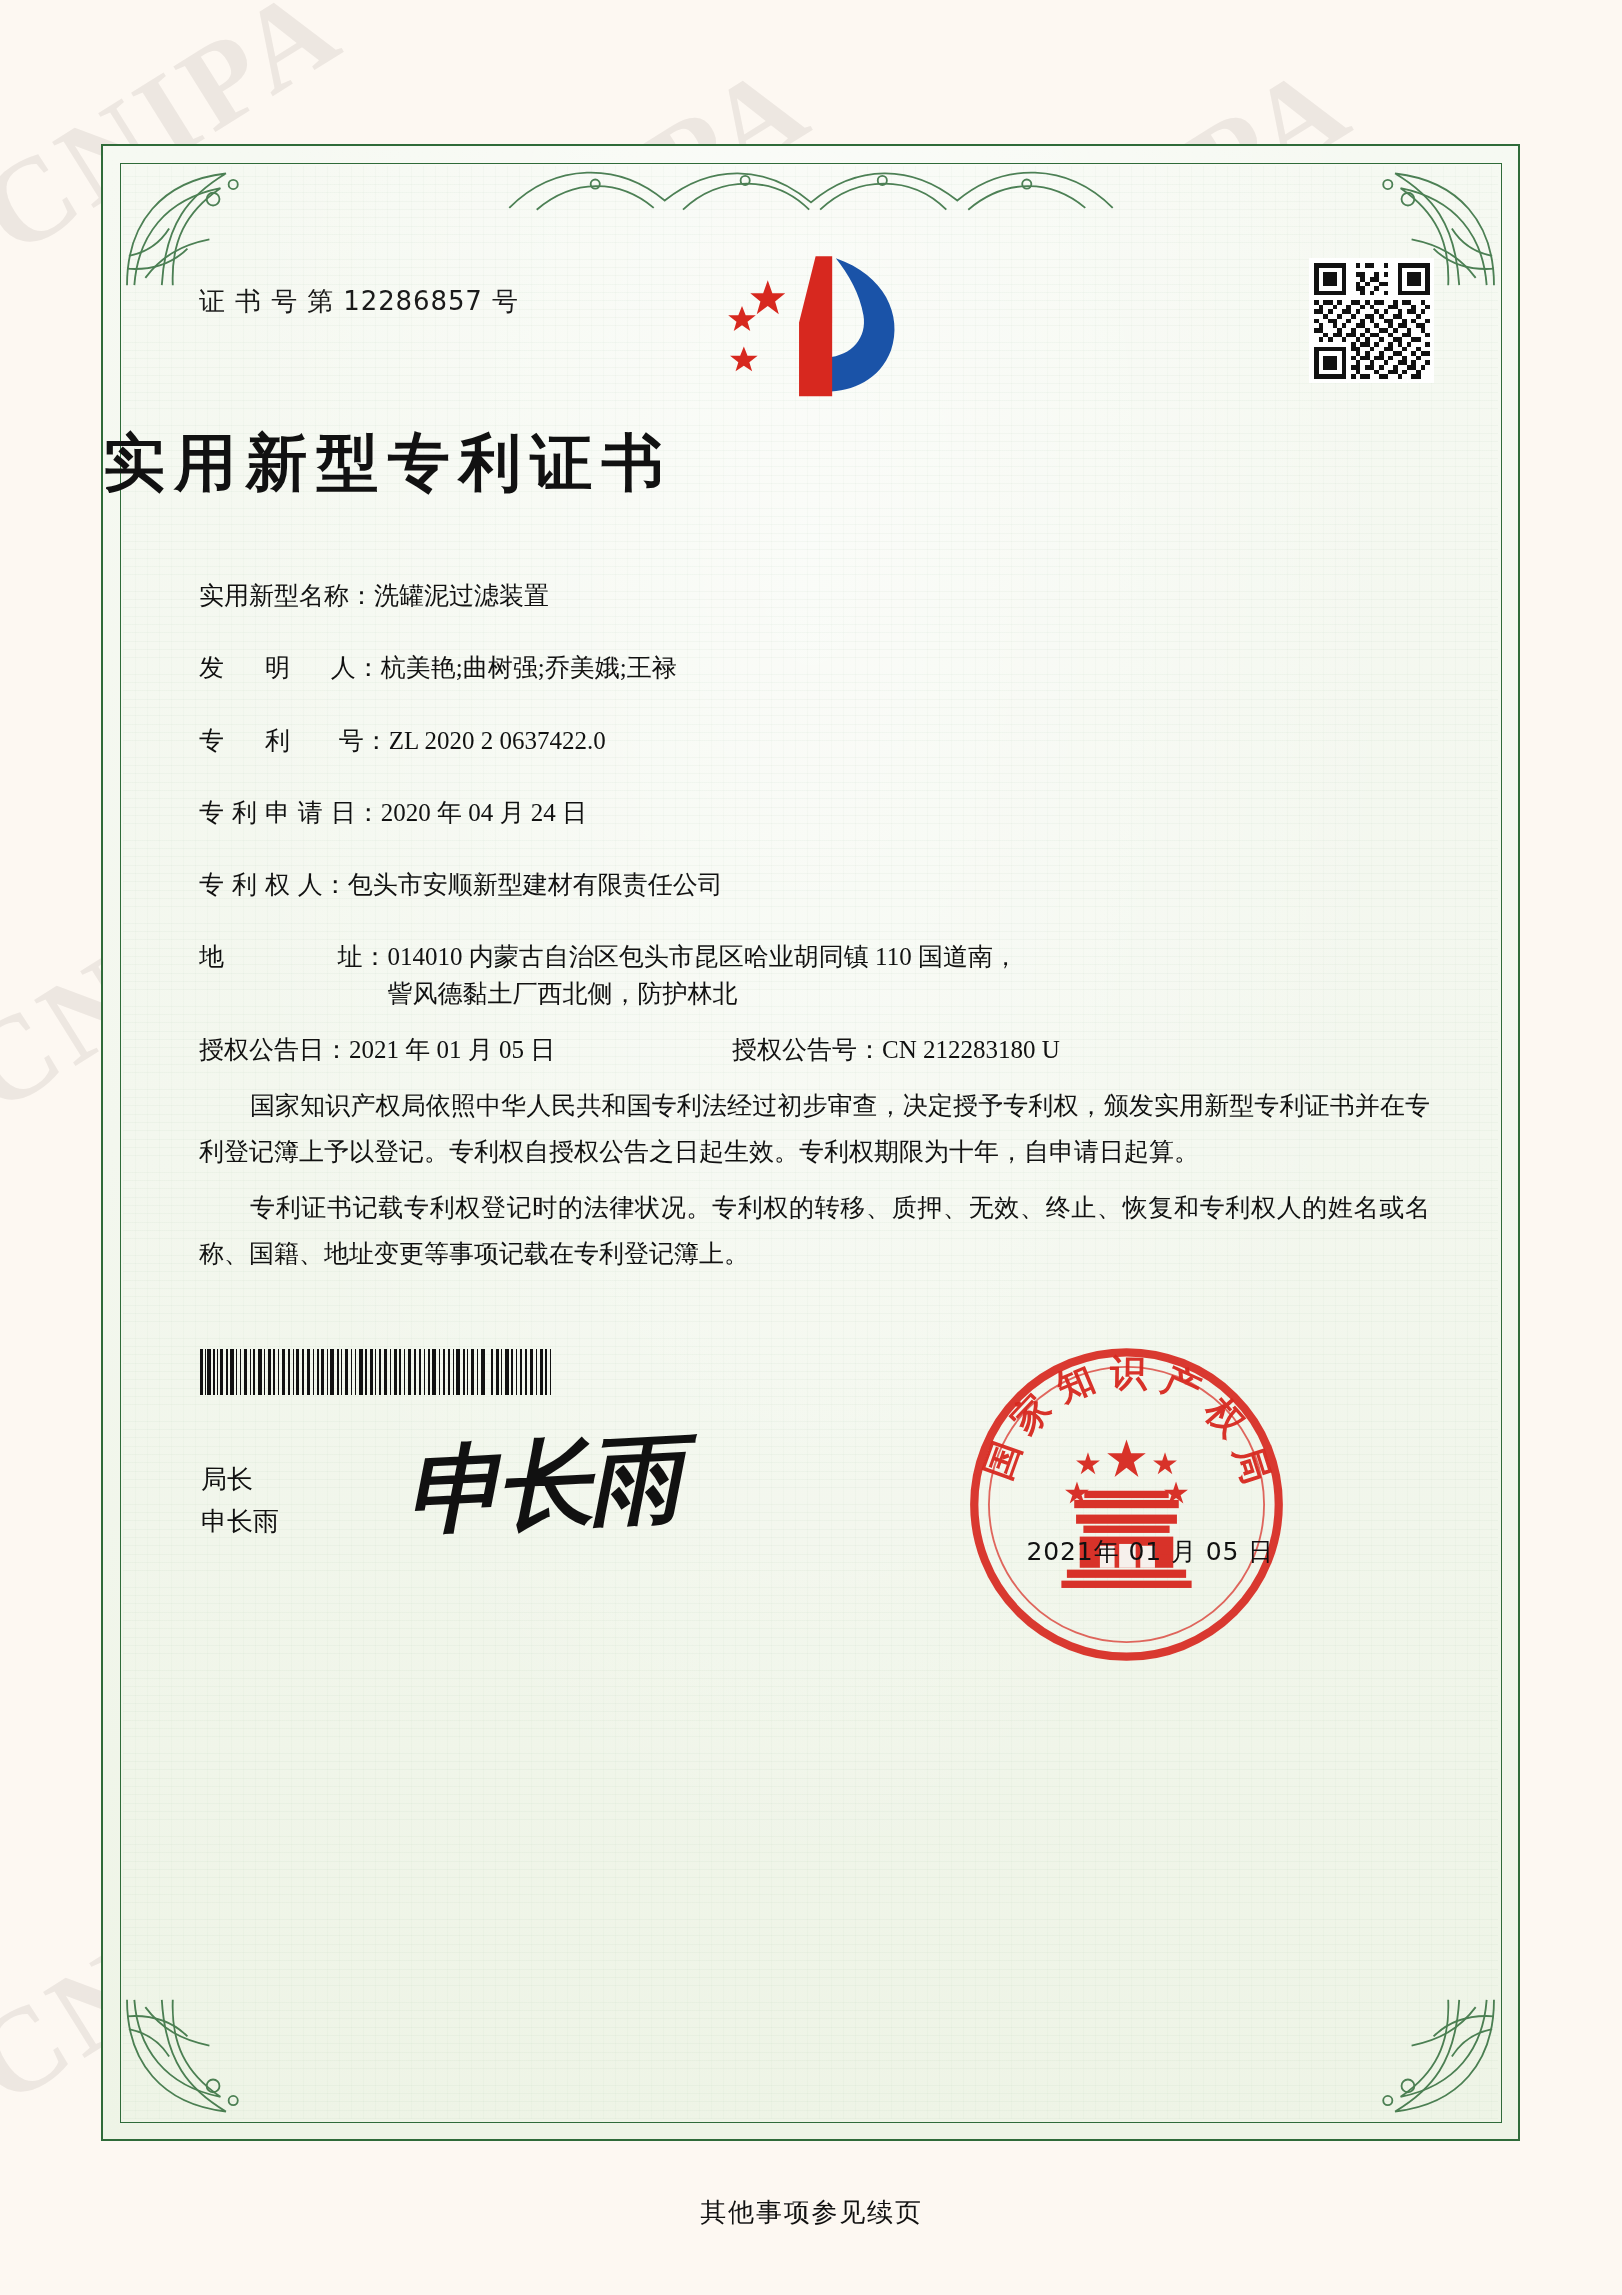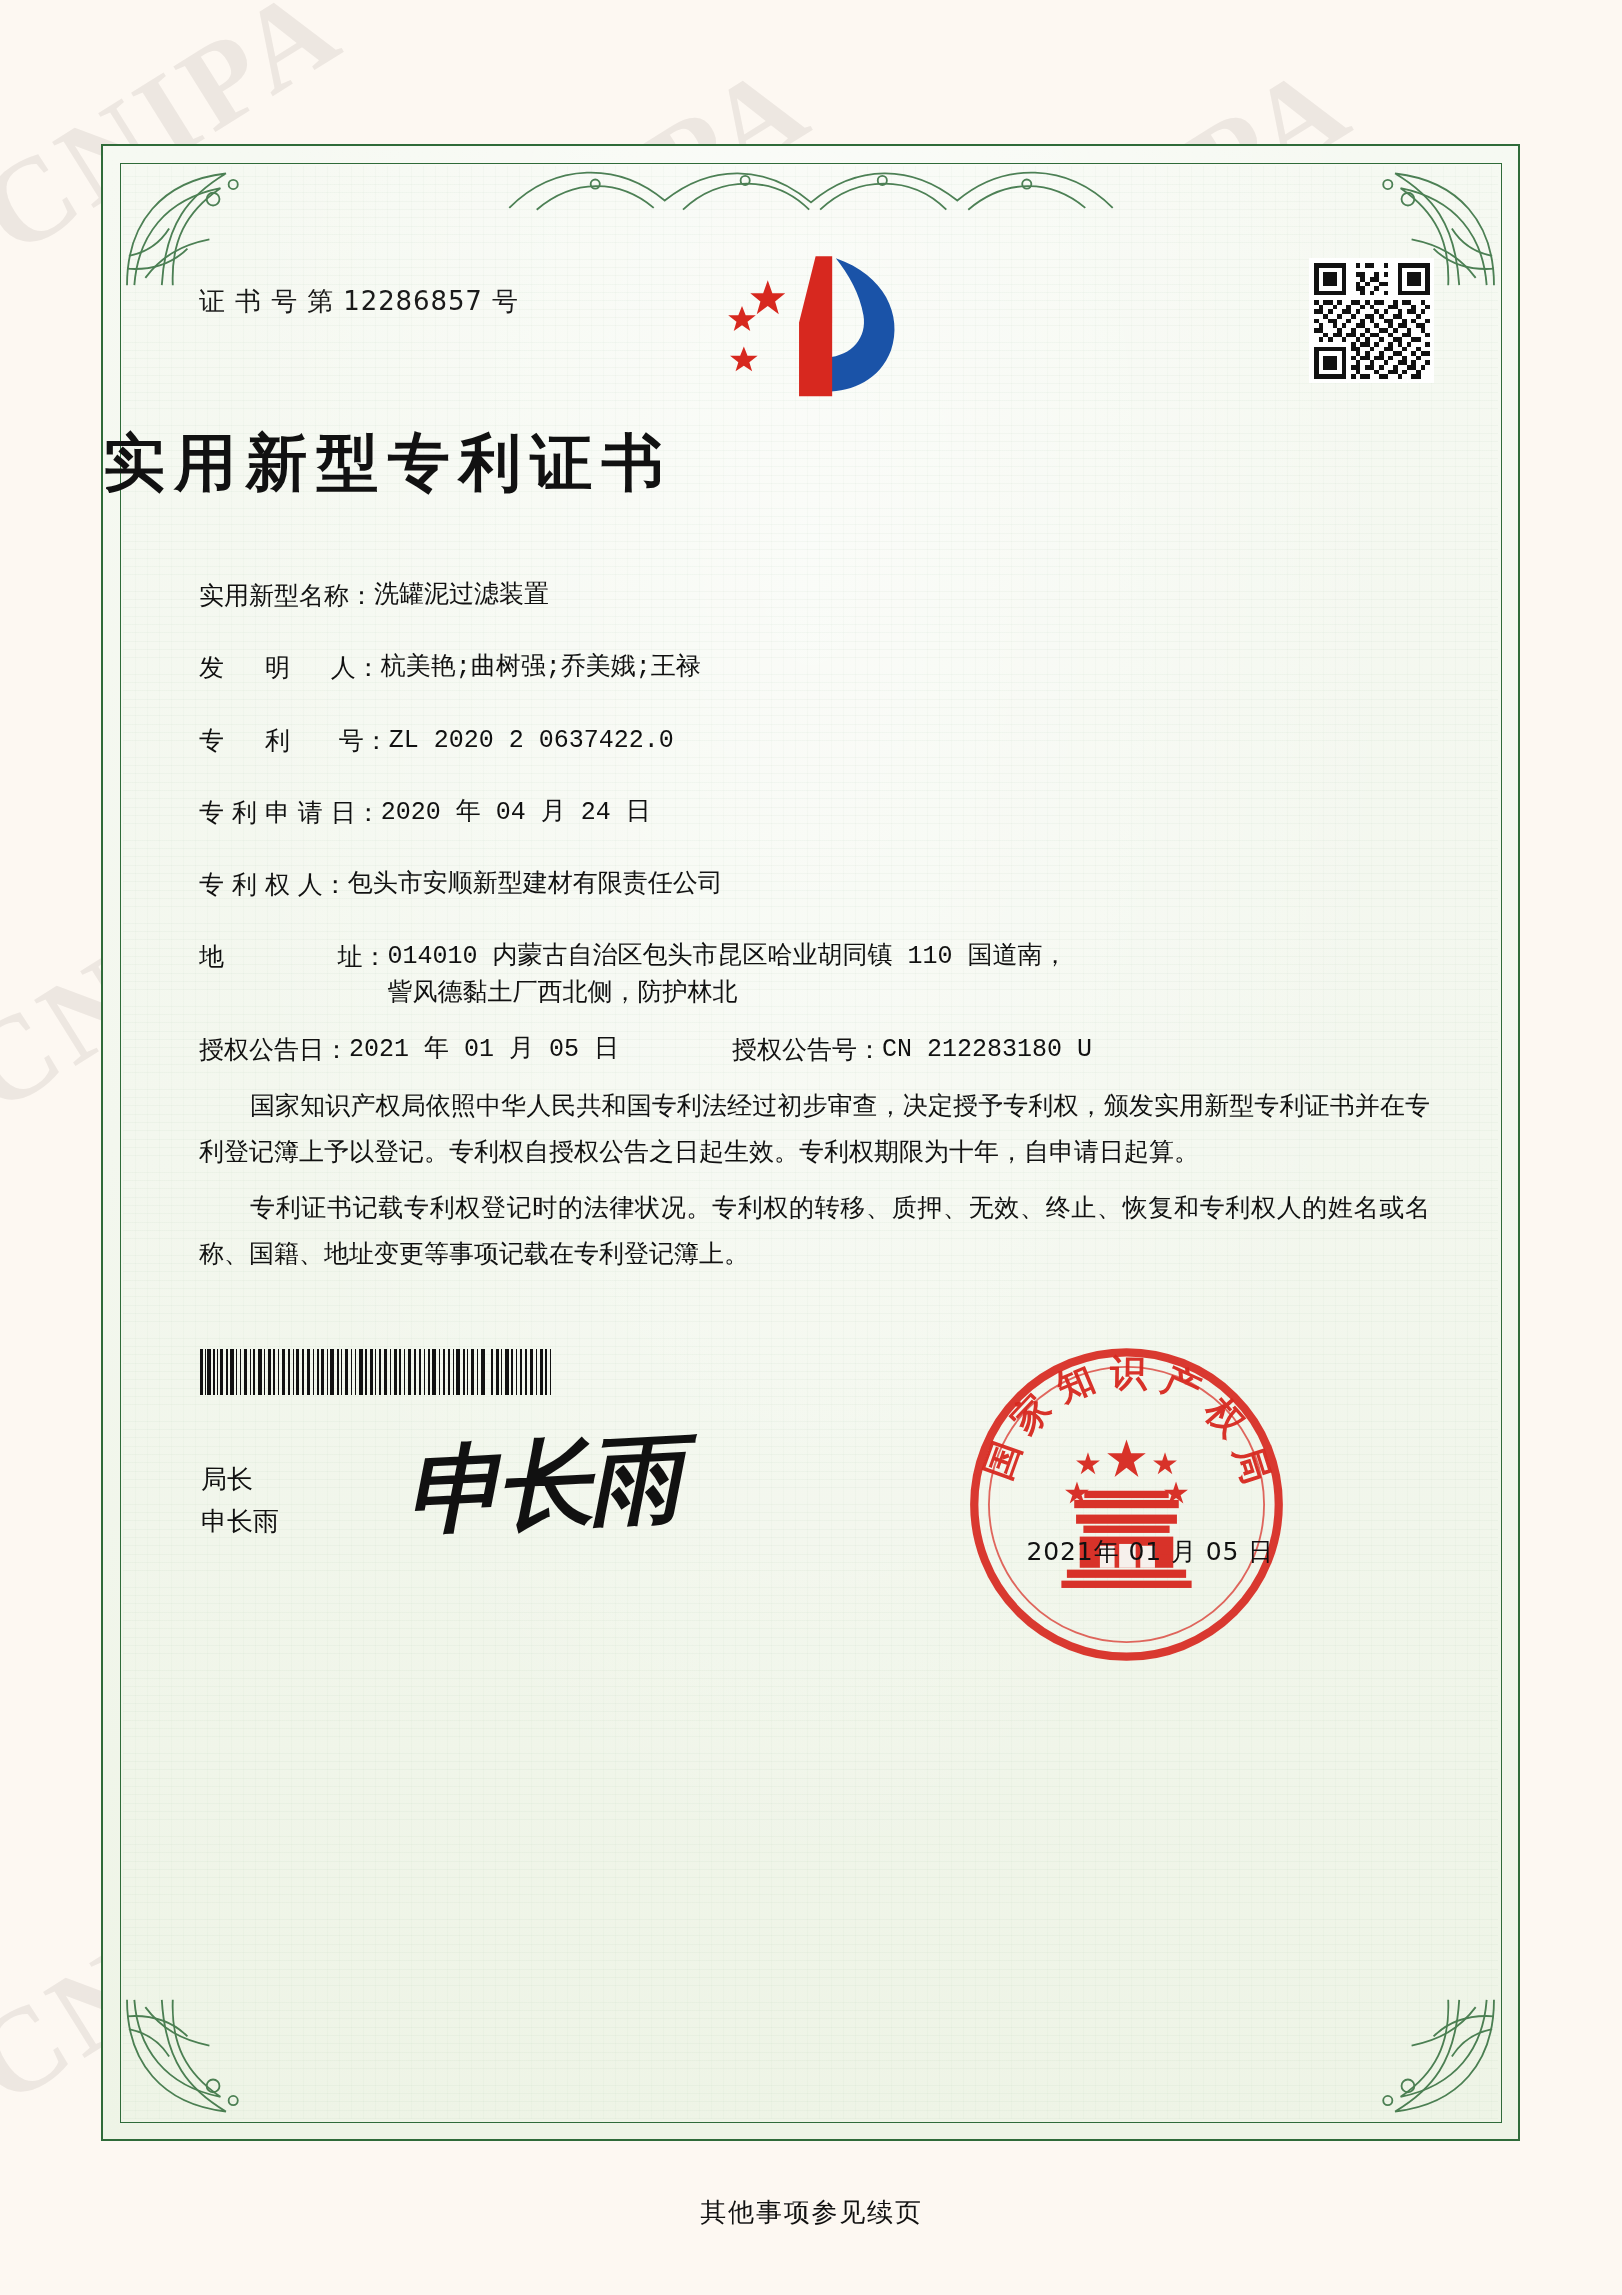--- a/index.html
+++ b/index.html
@@ -135,21 +135,21 @@
     line-height: 1.45;
   }
   .row { display: flex; margin-bottom: 36px; }
   .lbl {
     flex: 0 0 auto;
     white-space: pre;
     font-family: "DejaVu Sans", sans-serif;
   }
   .val {
     flex: 1 1 auto;
-    font-family: Liberation Mono, monospace;
+    font-family: Liberation Serif, serif;
   }
   .val .ind { display: block; margin-left: 0; }
   .row-two { display: flex; margin-bottom: 22px; }
   .col-a { flex: 0 0 533px; display: flex; }
   .col-b { flex: 1 1 auto; display: flex; align-items: flex-end; }
 
   
   .paras {
     position: absolute;
     left: 96px;

